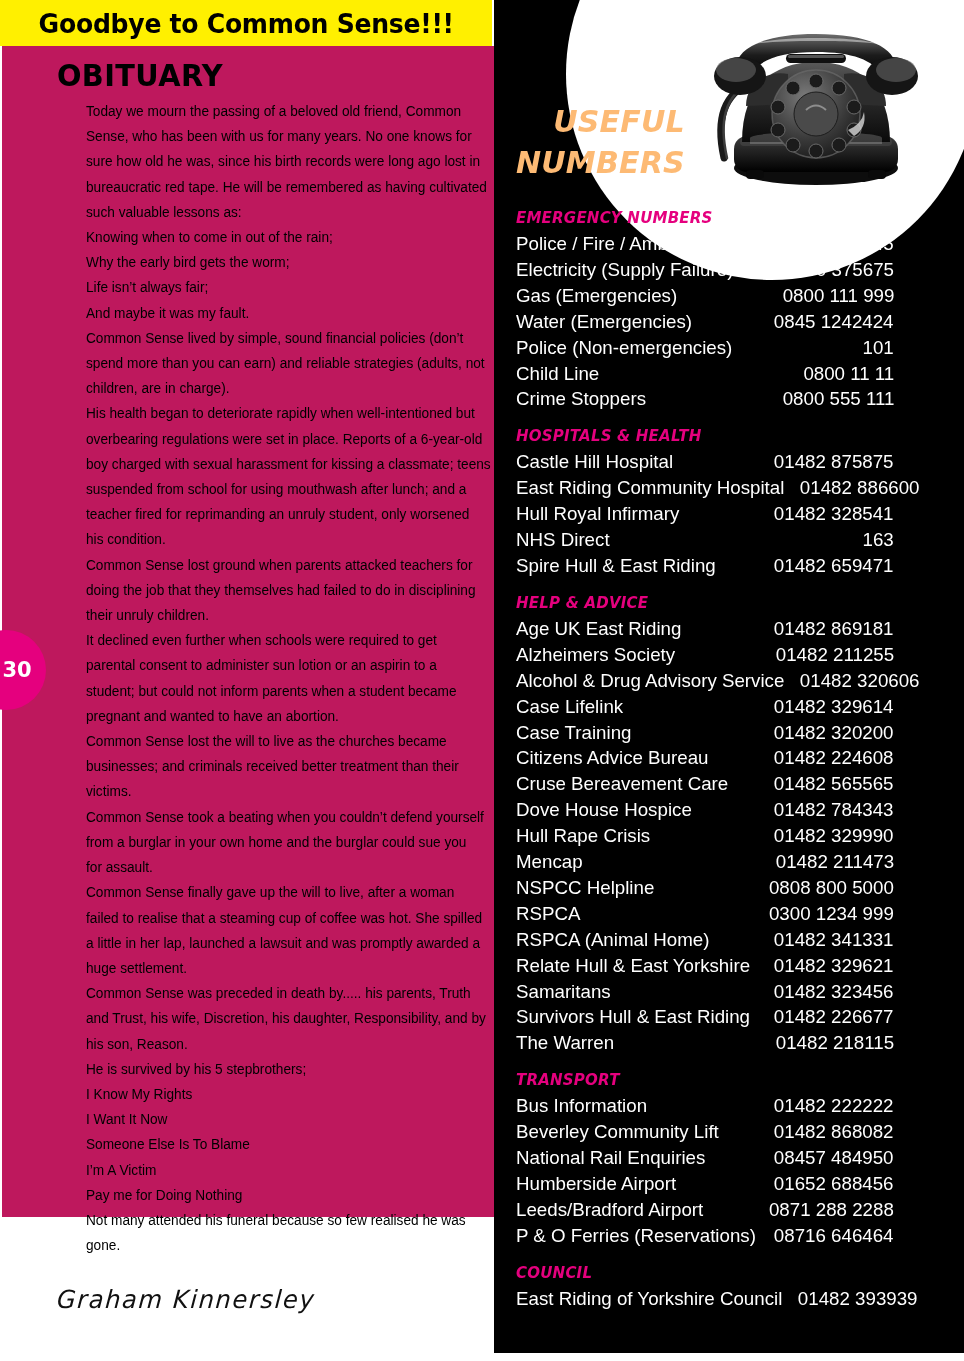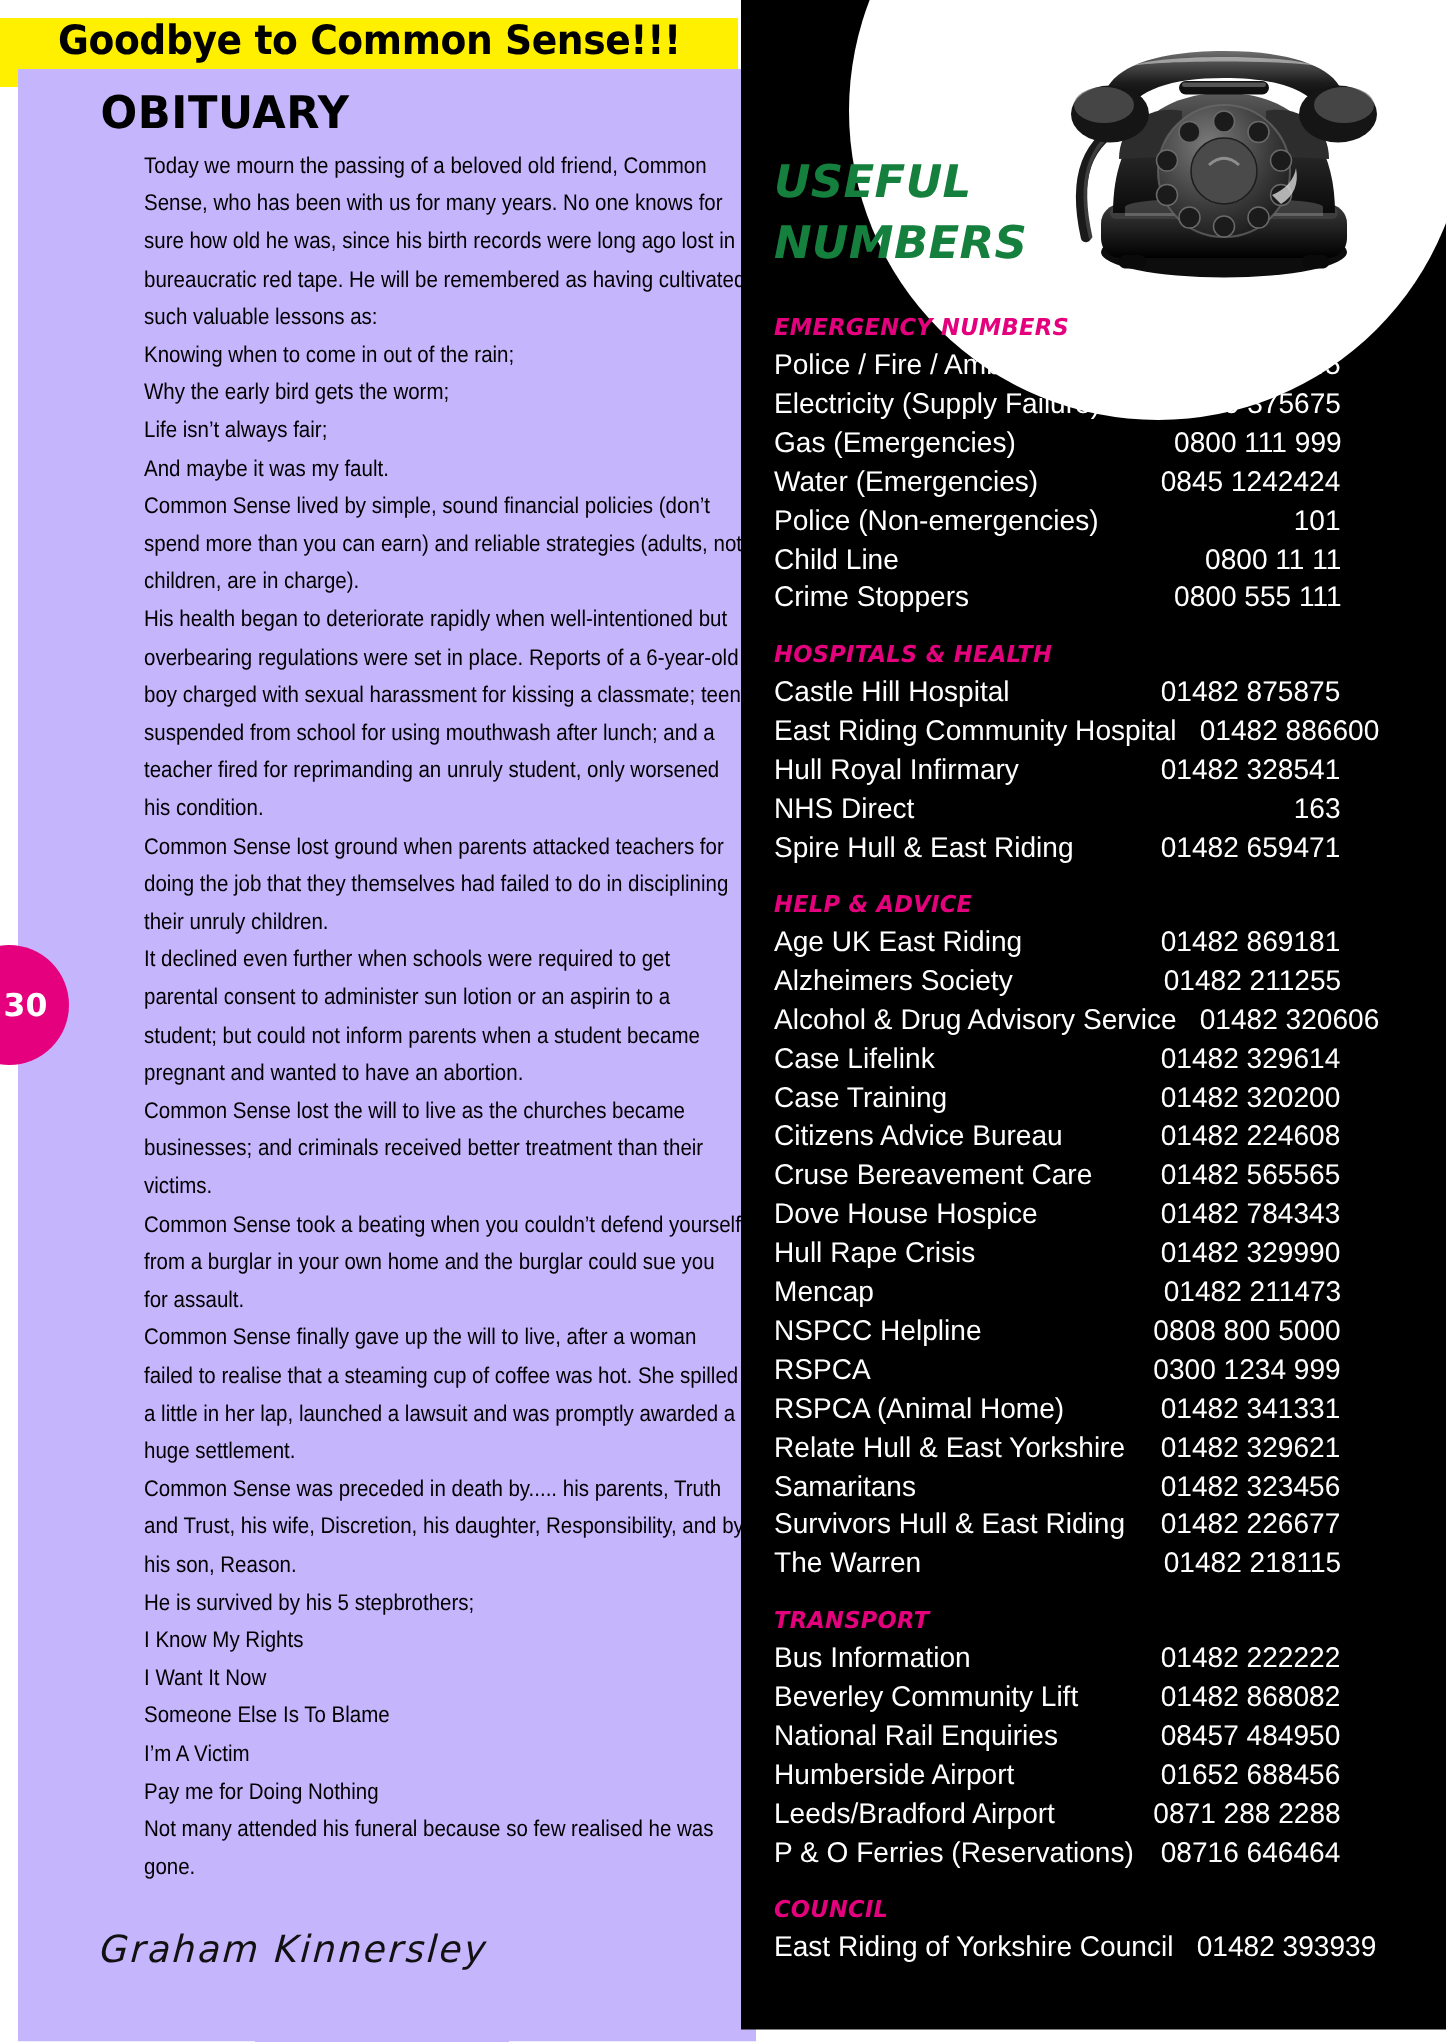--- a/index.html
+++ b/index.html
@@ -6,35 +6,35 @@
   html, body {
     width: 964px; height: 1361px;
     background: #ffffff;
     font-family: "Liberation Sans", sans-serif;
     overflow: hidden;
   }
   .page { position: relative; width: 964px; height: 1361px; background:#fff; }
 
   
   .banner {
-    position: absolute; left: 0; top: 12px; width: 492px; height: 46px;
+    position: absolute; left: 0; top: 0; width: 492px; height: 46px;
     background: var(--yellow, #fff000);
-    display: flex; justify-content: center;
+    display: flex; align-items: center; justify-content: center;
   }
   .banner-title {
     font-family: "DejaVu Sans", sans-serif;
     font-weight: bold; font-size: 27px; color: #000;
     letter-spacing: -0.3px; white-space: nowrap;
     transform: scaleX(0.93);
   }
 
   
   .left-col {
-    position: absolute; left: 12px; top: 46px;
-    width: 492px; height: 1315px; background: #c4b5fd;
+    position: absolute; left: 2px; top: 46px;
+    width: 492px; height: 1171px; background: #be185d;
     padding: 12px 14px 0 55px;
   }
   .obit-heading {
     font-family: "DejaVu Sans", sans-serif;
     font-weight: bold; font-size: 30px; color: #000;
     letter-spacing: 0.4px; margin-bottom: 5px;
     transform: scaleX(0.96); transform-origin: left center;
   }
   .obit-body { width: 430px; margin-left: 29px; }
   .obit-line {
@@ -78,22 +78,22 @@
   .phone-art {
     position: absolute; left: 208px; top: 18px;
     width: 228px; height: 180px;
   }
   .phone-art svg { width: 100%; height: 100%; display: block; }
 
   .panel-title {
     position: absolute; left: 22px; top: 101px;
     font-family: "DejaVu Sans", sans-serif;
     font-weight: bold; font-style: italic;
-    font-size: 30px; line-height: 41px; color: #15803d;
-    letter-spacing: 0.2px; z-index: 3;
+    font-size: 30px; line-height: 41px; color: #fdba74;
+    letter-spacing: 0.2px; z-index: 3; text-align: right;
   }
 
   .listing {
     position: absolute; left: 0; top: 209px;
     width: 432px; padding: 0 32px 0 22px;
     z-index: 3;
   }
   .sect-head {
     font-family: "DejaVu Sans", sans-serif;
     font-weight: bold; font-style: italic;

